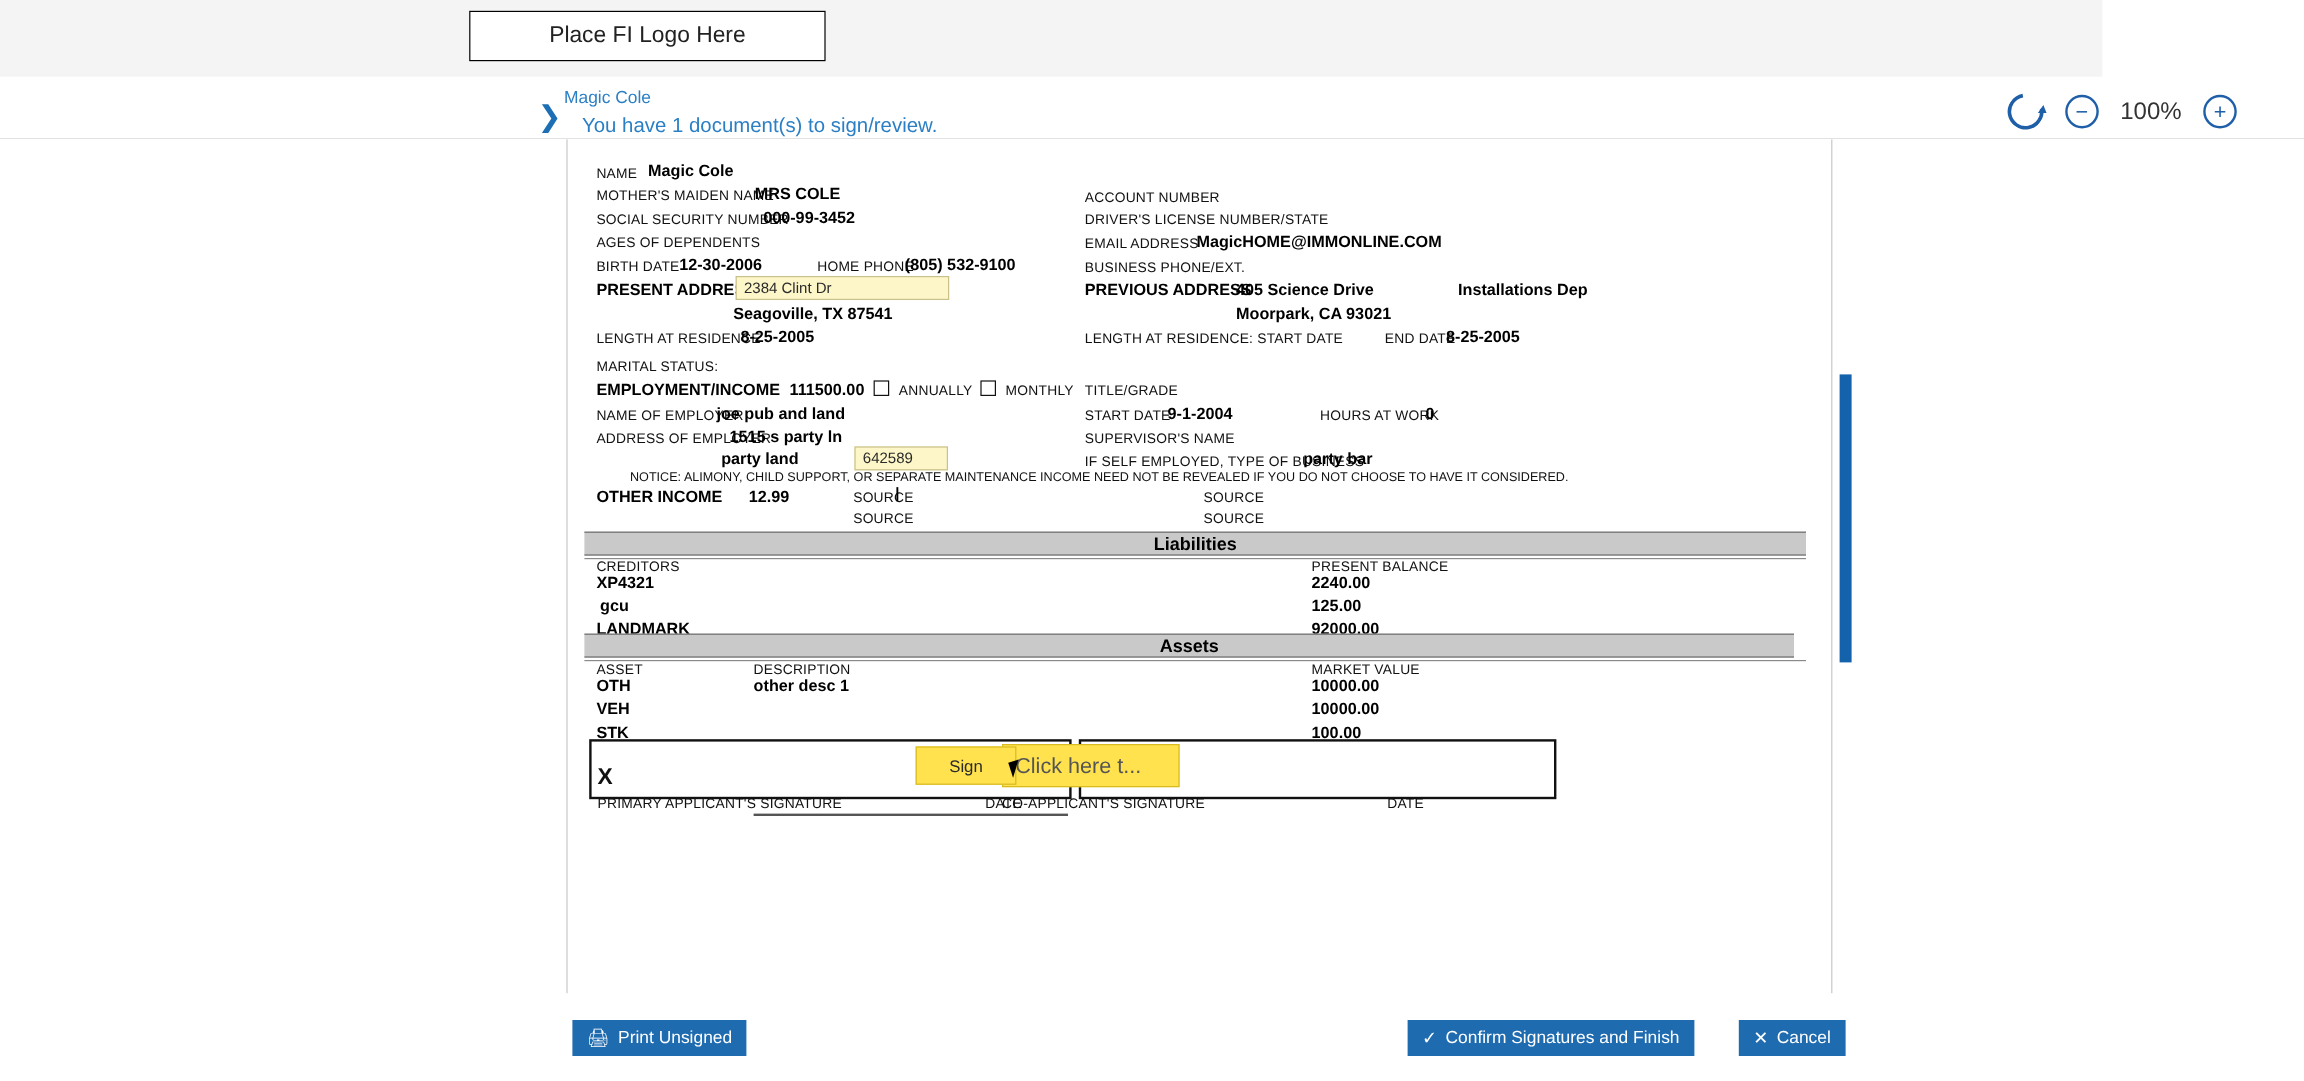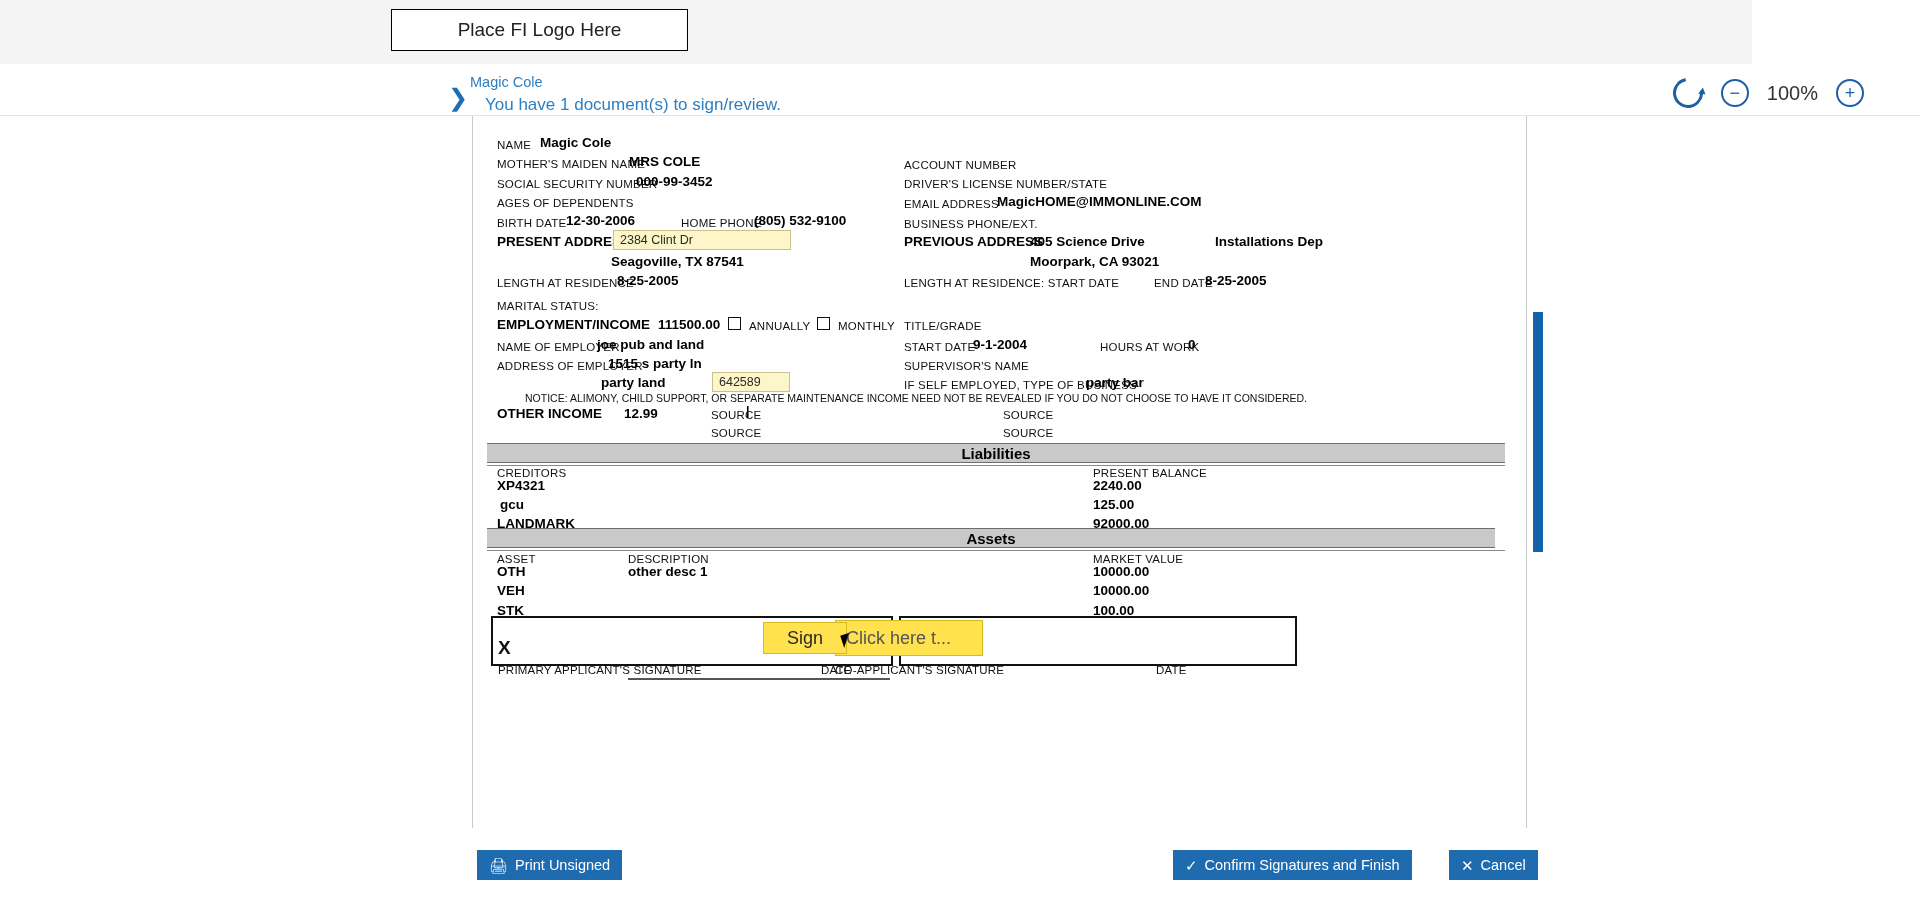--- a/index.html
+++ b/index.html
@@ -138,21 +138,21 @@
     background: #fff;
   }
   .sig-x {
     position: absolute;
     font-size: 19px; font-weight: bold; color: #111;
   }
   .sig-btn {
     position: absolute;
     background: #ffe24d;
     border: 1px solid #d8bb21;
-    font-size: 18px; color: #2a2a2a;
+    font-size: 14px; color: #2a2a2a;
     display: flex; align-items: center; justify-content: center;
     cursor: pointer;
   }
   .sig-tip {
     position: absolute;
     background: #ffe24d;
     border: 1px solid #d8bb21;
     font-size: 18px; color: #555;
     display: flex; align-items: center;
     padding-left: 10px;

